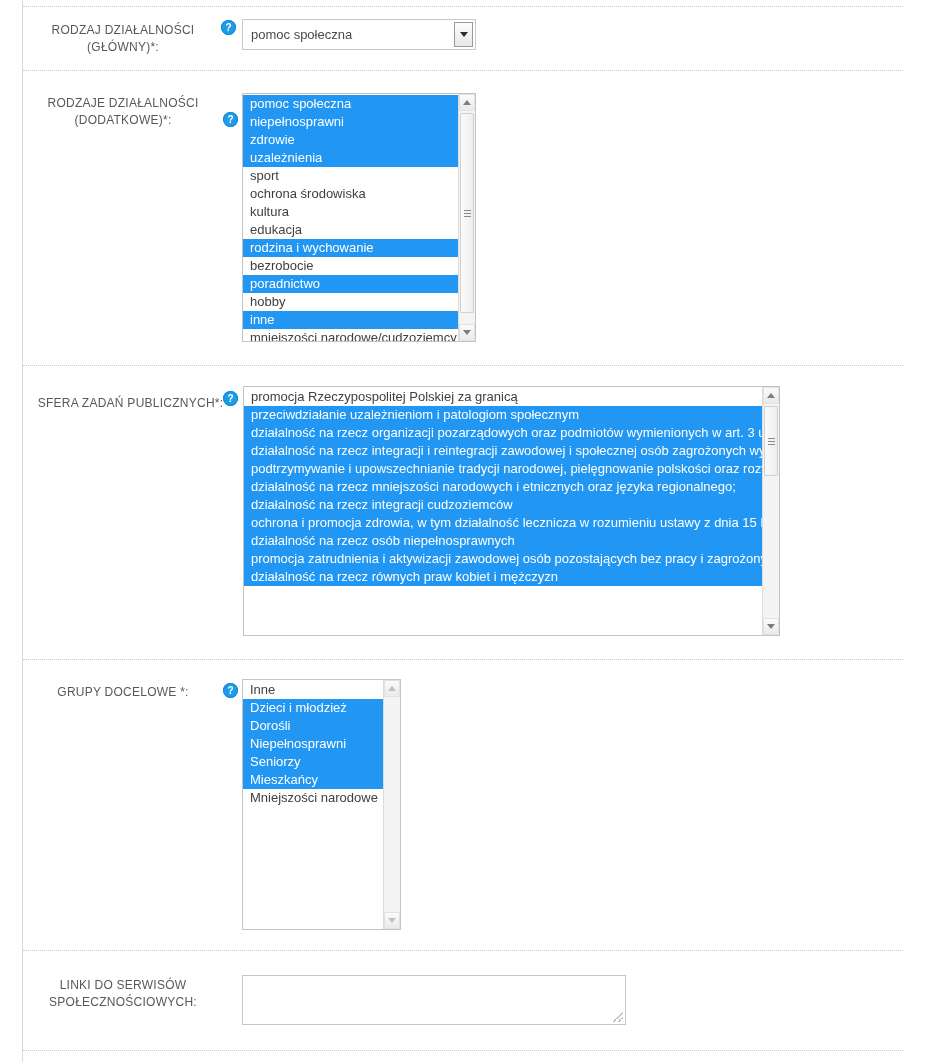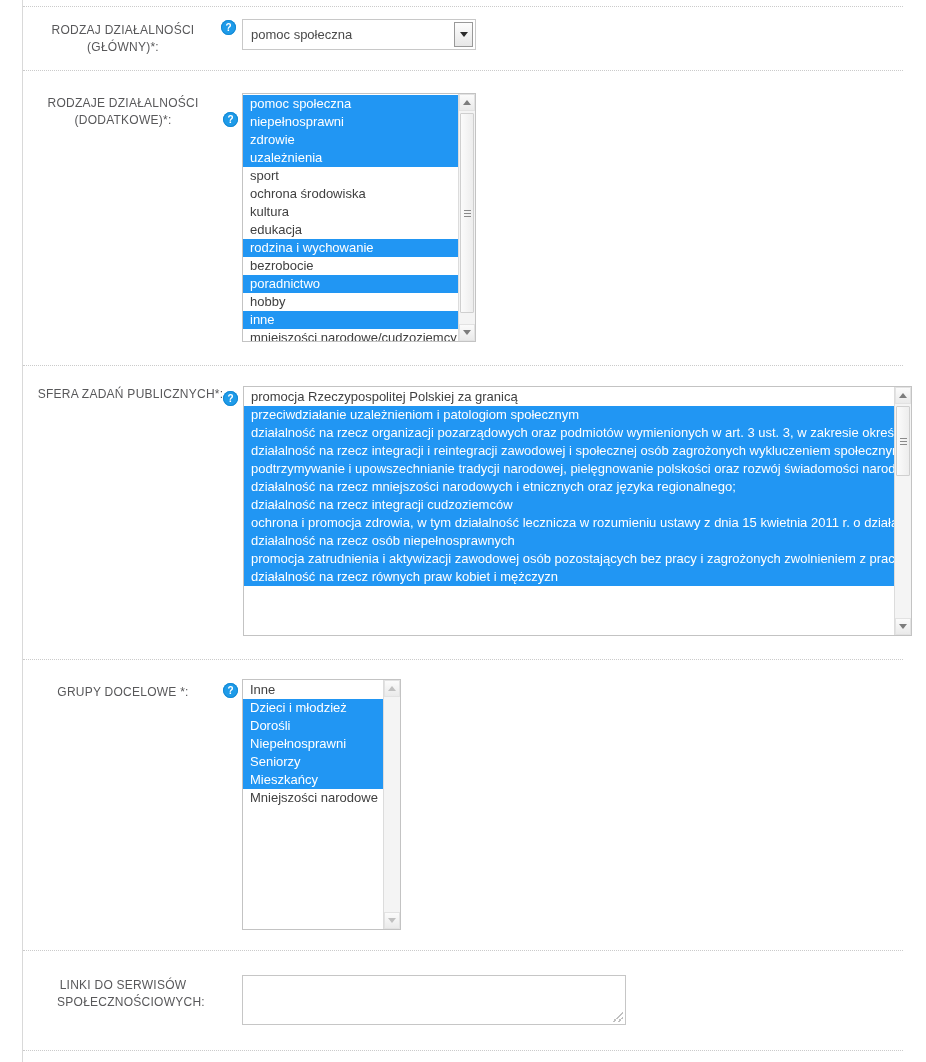--- a/index.html
+++ b/index.html
@@ -259,25 +259,25 @@
           </div>
         </div>
         <div class="sbtn">
             <span class="sb-dn"></span>
           </div>
       </div>
     </div>
   </div>
 
   <div class="row">
-    <div class="lbl" style="top:386px;width:215px;">SFERA ZADAŃ PUBLICZNYCH*:</div>
+    <div class="lbl" style="top:395px;width:215px;">SFERA ZADAŃ PUBLICZNYCH*:</div>
 
     <div class="help-icon" style="left:223px;top:391px;">?</div>
 
-    <div class="listbox" style="left:243px;top:386px;width:669px;height:250px;">
+    <div class="listbox" style="left:243px;top:386px;width:537px;height:250px;">
       <div class="list-items" id="list-tasks">
           <div class="opt">promocja Rzeczypospolitej Polskiej za granicą</div>
           <div class="opt sel">przeciwdziałanie uzależnieniom i patologiom społecznym</div>
           <div class="opt sel">działalność na rzecz organizacji pozarządowych oraz podmiotów wymienionych w art. 3 ust. 3, w zakresie określon</div>
           <div class="opt sel">działalność na rzecz integracji i reintegracji zawodowej i społecznej osób zagrożonych wykluczeniem społecznym</div>
           <div class="opt sel">podtrzymywanie i upowszechnianie tradycji narodowej, pielęgnowanie polskości oraz rozwój świadomości narodo</div>
           <div class="opt sel">działalność na rzecz mniejszości narodowych i etnicznych oraz języka regionalnego;</div>
           <div class="opt sel">działalność na rzecz integracji cudzoziemców</div>
           <div class="opt sel">ochrona i promocja zdrowia, w tym działalność lecznicza w rozumieniu ustawy z dnia 15 kwietnia 2011 r. o działa</div>
           <div class="opt sel">działalność na rzecz osób niepełnosprawnych</div>
@@ -326,20 +326,20 @@
         <div class="strack"></div>
         <div class="sbtn">
             <span class="sb-dn" style="border-top-color:#c0c0c0;"></span>
           </div>
       </div>
     </div>
   </div>
 
   <div class="row">
     <div class="lbl" style="top:977px;">LINKI DO SERWISÓW</div>
-    <div class="lbl" style="top:994px;margin-left:8px;">SPOŁECZNOŚCIOWYCH:</div>
+    <div class="lbl" style="top:994px;">SPOŁECZNOŚCIOWYCH:</div>
 
     <div class="textarea-box" style="left:242px;top:975px;width:384px;height:50px;">
       <div class="resize-grip"></div>
     </div>
   </div>
 
 </div>
 
 </body></html>

